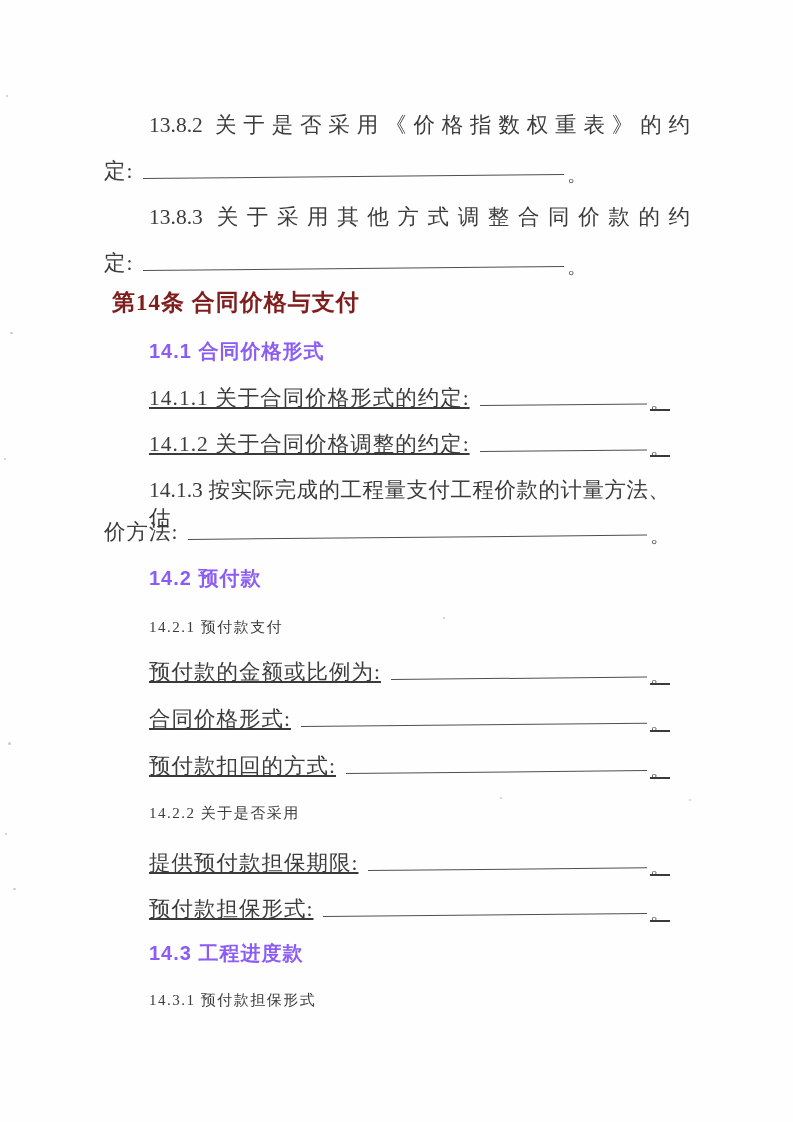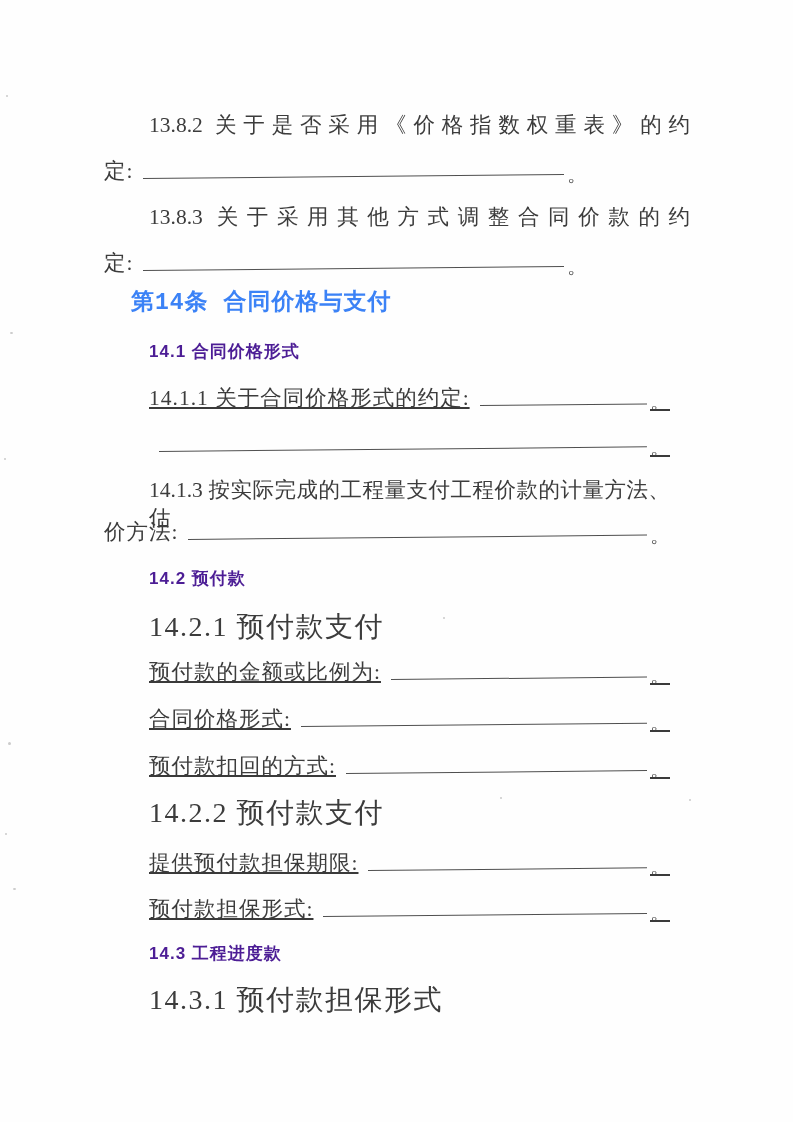--- a/index.html
+++ b/index.html
@@ -35,31 +35,31 @@
     transform:rotate(-0.55deg);transform-origin:left bottom;
   }
   .end{font-size:20px;line-height:1;margin-bottom:2px;color:#3c3c3c;}
   .short{padding-right:103px;}
   .std{padding-right:20px;}
   .indent{padding-left:45px;text-decoration:underline;}
   .noindent{padding-left:0;}
 
   
   .h1{
-    font-family:Liberation Mono, monospace;
+    font-family:Liberation Serif, serif;
     font-weight:bold;font-size:23px;line-height:28px;
-    color:#3b82f6;letter-spacing:1px;padding-left:8px;margin-left:19px;
+    color:#7f1d1d;letter-spacing:1px;padding-left:8px;
   }
   .h2{
     font-family:"Liberation Sans","DejaVu Sans",sans-serif;
-    font-weight:bold;font-size:17px;line-height:27px;
-    color:#4c1d95;letter-spacing:1px;padding-left:45px;
+    font-weight:bold;font-size:20px;line-height:27px;
+    color:#8b5cf6;letter-spacing:1px;padding-left:45px;
   }
   
-  .plain{font-size:28px;line-height:28px;padding-left:45px;letter-spacing:1.5px;color:#3c3c3c;}
+  .plain{font-size:15px;line-height:28px;padding-left:45px;letter-spacing:1.5px;color:#3c3c3c;}
 
   .pagenum{
     position:absolute;left:0;width:100%;top:1044px;
     text-align:center;font-size:13.5px;letter-spacing:2px;color:#5d5d5d;
   }
   .speck{position:absolute;background:#9a9a9a;border-radius:50%;opacity:.5;}
 </style>
 </head>
 <body>
 
@@ -86,20 +86,21 @@
 
     <div class="row h2" style="top:330px">14.1 合同价格形式</div>
 
     <div class="row fill indent std" style="top:371px">
       <span class="lbl">14.1.1 关于合同价格形式的约定:</span>
       <span class="blank"></span>
       <span class="end">。</span>
     </div>
 
     <div class="row fill indent std" style="top:417px">
+      <span class="lbl">14.1.2 关于合同价格调整的约定:</span>
       <span class="blank"></span>
       <span class="end">。</span>
     </div>
 
     <div class="row jbody jtight" style="top:468px">14.1.3 按实际完成的工程量支付工程价款的计量方法、估</div>
 
     <div class="row fill noindent std" style="top:505px">
       <span class="lbl">价方法:</span>
       <span class="blank"></span>
       <span class="end">。</span>
@@ -120,21 +121,21 @@
       <span class="blank"></span>
       <span class="end">。</span>
     </div>
 
     <div class="row fill indent std" style="top:739px">
       <span class="lbl">预付款扣回的方式:</span>
       <span class="blank"></span>
       <span class="end">。</span>
     </div>
 
-    <div class="row plain" style="top:791px">14.2.2 预付款支付</div>
+    <div class="row plain" style="top:791px">14.2.2 关于是否采用</div>
 
     <div class="row fill indent std" style="top:836px">
       <span class="lbl">提供预付款担保期限:</span>
       <span class="blank"></span>
       <span class="end">。</span>
     </div>
 
     <div class="row fill indent std" style="top:882px">
       <span class="lbl">预付款担保形式:</span>
       <span class="blank"></span>

